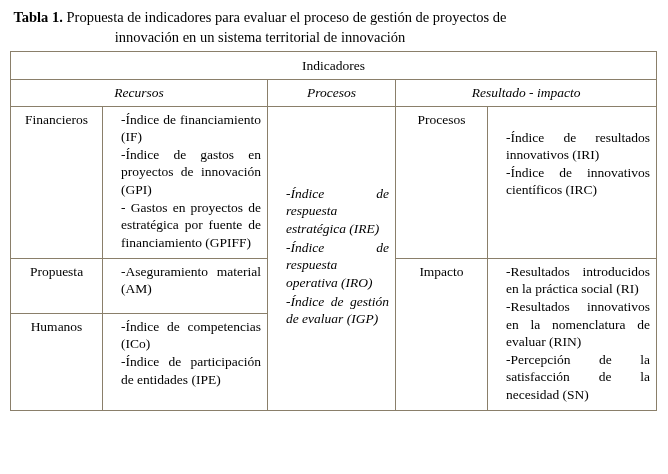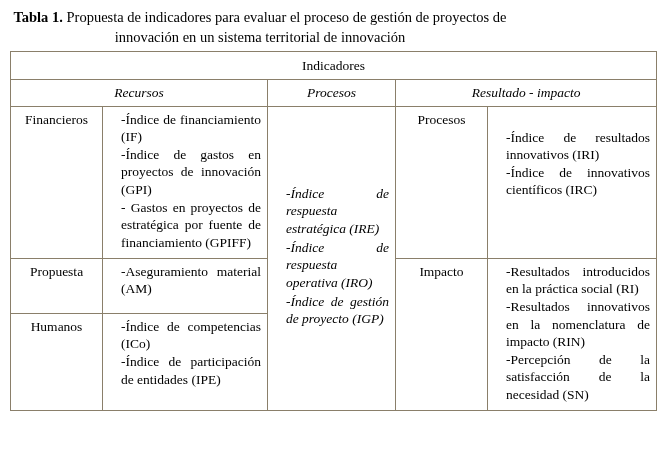--- a/index.html
+++ b/index.html
@@ -116,21 +116,21 @@
             <ul class="lst">
               <li>-Índice de financiamiento (IF)</li>
               <li>-Índice de gastos en proyectos de innovación (GPI)</li>
               <li>- Gastos en proyectos de estratégica por fuente de financiamiento (GPIFF)</li>
             </ul>
           </td>
           <td class="mid-cell" rowspan="3">
             <ul class="lst">
               <li>-Índice de respuesta estratégica (IRE)</li>
               <li>-Índice de respuesta operativa (IRO)</li>
-              <li>-Índice de gestión de proyecto (IGP)</li>
+              <li>-Índice de gestión de evaluar (IGP)</li>
             </ul>
           </td>
           <td class="cat">Procesos</td>
           <td class="pad-top-lg">
             <ul class="lst">
               <li>-Índice de resultados innovativos (IRI)</li>
               <li>-Índice de innovativos científicos (IRC)</li>
             </ul>
           </td>
         </tr>
@@ -138,21 +138,21 @@
           <td class="cat">Propuesta</td>
           <td>
             <ul class="lst">
               <li>-Aseguramiento material (AM)</li>
             </ul>
           </td>
           <td class="cat" rowspan="2">Impacto</td>
           <td rowspan="2">
             <ul class="lst">
               <li>-Resultados introducidos en la práctica social (RI)</li>
-              <li>-Resultados innovativos en la nomenclatura de impacto (RIN)</li>
+              <li>-Resultados innovativos en la nomenclatura de evaluar (RIN)</li>
               <li>-Percepción de la satisfacción de la necesidad (SN)</li>
             </ul>
           </td>
         </tr>
         <tr>
           <td class="cat">Humanos</td>
           <td>
             <ul class="lst">
               <li>-Índice de competencias (ICo)</li>
               <li>-Índice de participación de entidades (IPE)</li>

